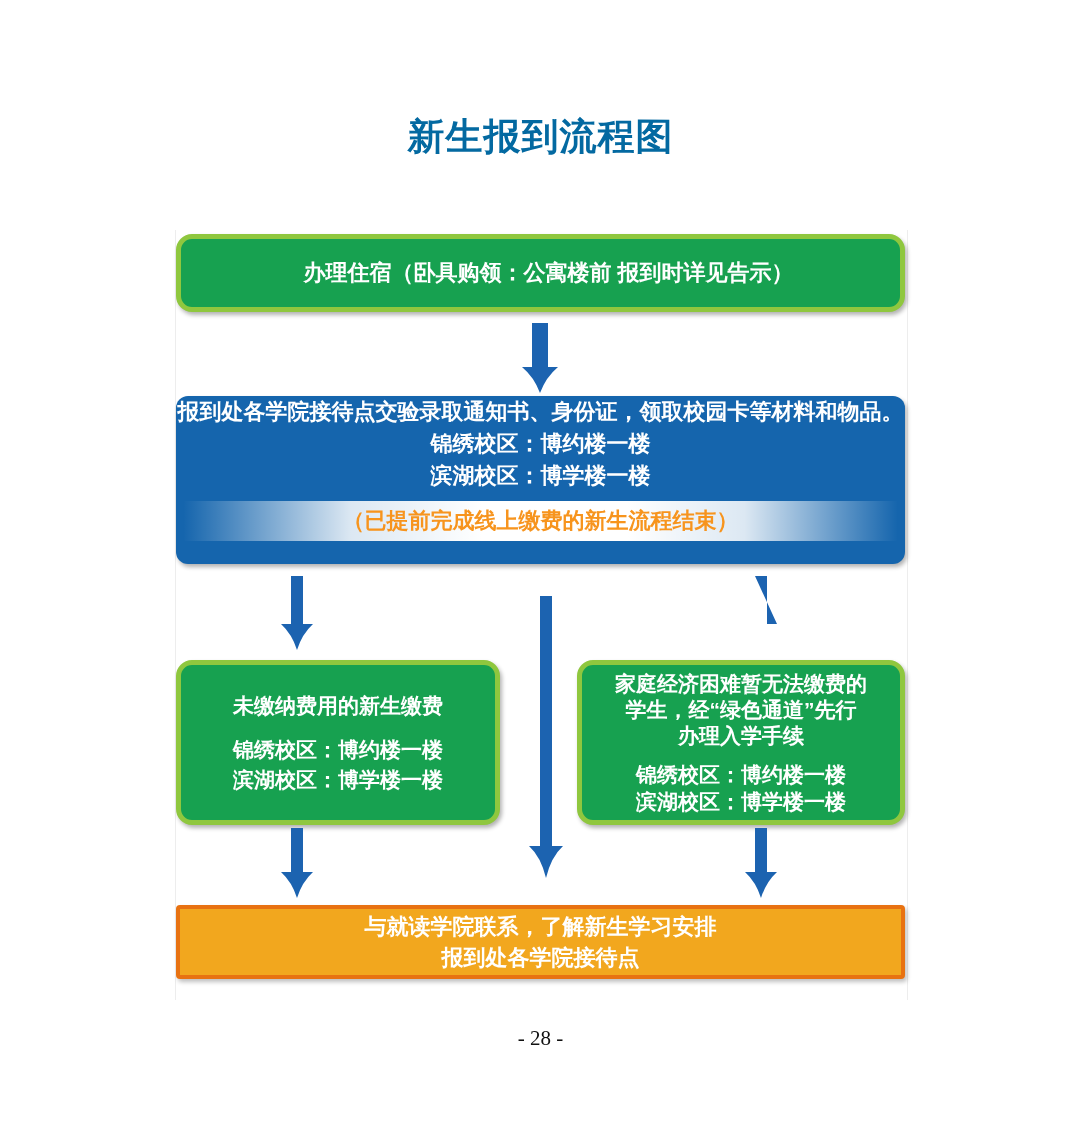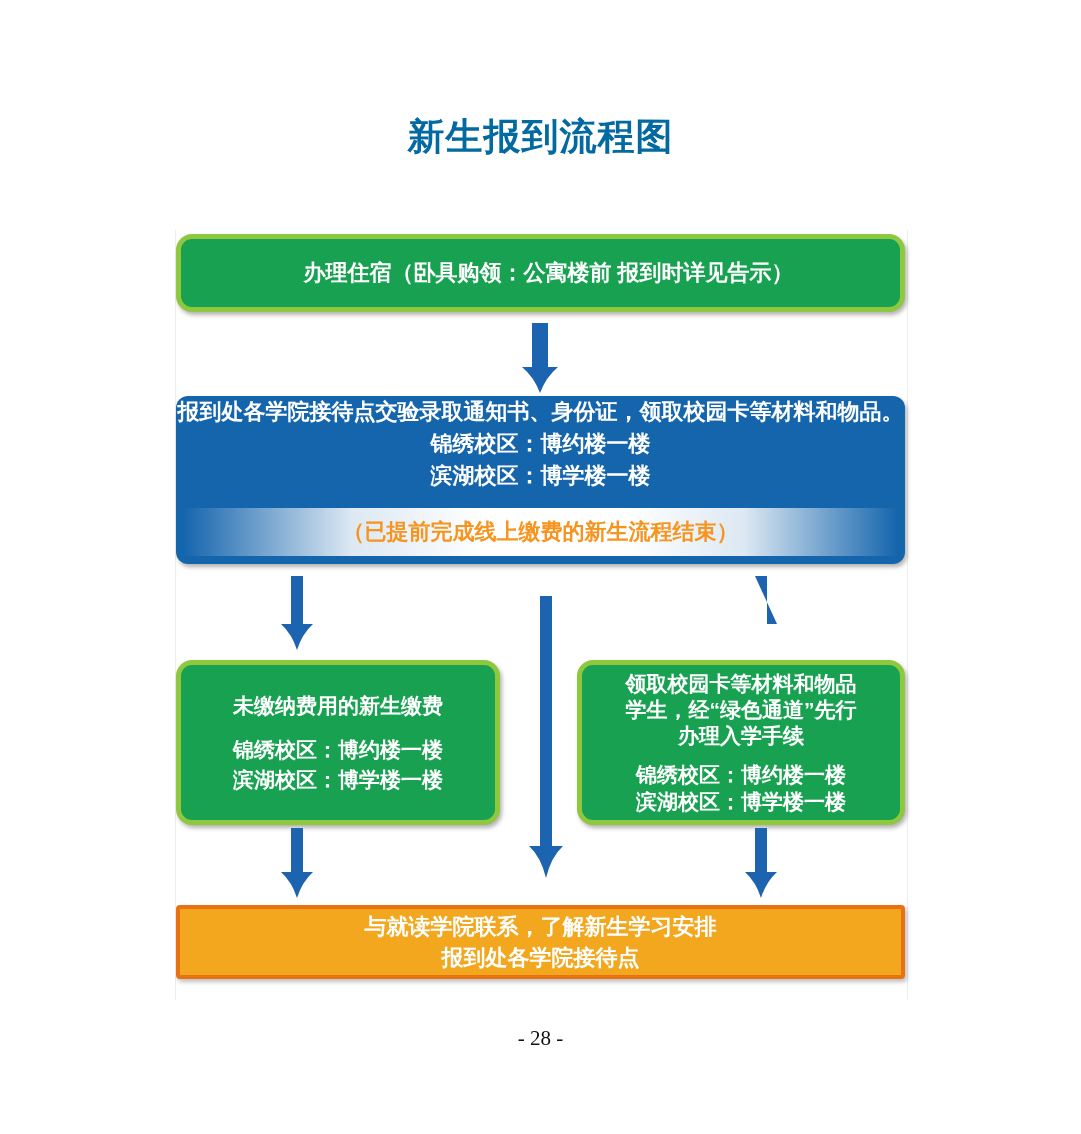--- a/index.html
+++ b/index.html
@@ -46,21 +46,21 @@
   .housing{left:176px;top:234px;width:729px;height:78px;font-size:22px;padding-left:16px;}
   .blue-box{
     background:var(--blue_fill);
     border-radius:12px;
     box-shadow:2px 3px 4px rgba(0,0,0,0.3);
     justify-content:flex-start;
     left:176px;top:396px;width:729px;height:168px;
   }
   .checkin-lines{margin-top:0;font-size:22px;line-height:32px;}
   .band{
-    position:absolute;left:0;top:112px;width:100%;height:48px;
+    position:absolute;left:0;top:105px;width:100%;height:40px;
     display:flex;align-items:center;justify-content:center;
     background:linear-gradient(90deg,
       rgba(255,255,255,0) 1%,
       rgba(255,255,255,0.85) 24%,
       #ffffff 42%,
       #ffffff 62%,
       rgba(255,255,255,0.85) 78%,
       rgba(255,255,255,0) 99%);
     color:var(--band_text);
     font-size:22px;font-weight:700;
@@ -125,21 +125,21 @@
   </svg>
 
   <div class="box green pay-left">
     <div class="first-line">未缴纳费用的新生缴费</div>
     <div>锦绣校区：博约楼一楼</div>
     <div>滨湖校区：博学楼一楼</div>
   </div>
 
   <div class="box green green-channel">
     <div>
-      <div>领取校园卡等材料和物品</div>
+      <div>家庭经济困难暂无法缴费的</div>
       <div>学生，经“绿色通道”先行</div>
       <div>办理入学手续</div>
     </div>
     <div class="campus-lines">
       <div>锦绣校区：博约楼一楼</div>
       <div>滨湖校区：博学楼一楼</div>
     </div>
   </div>
 
   <svg class="arrow" style="left:280px;top:828px;" width="34" height="70" viewBox="0 0 34 70">

